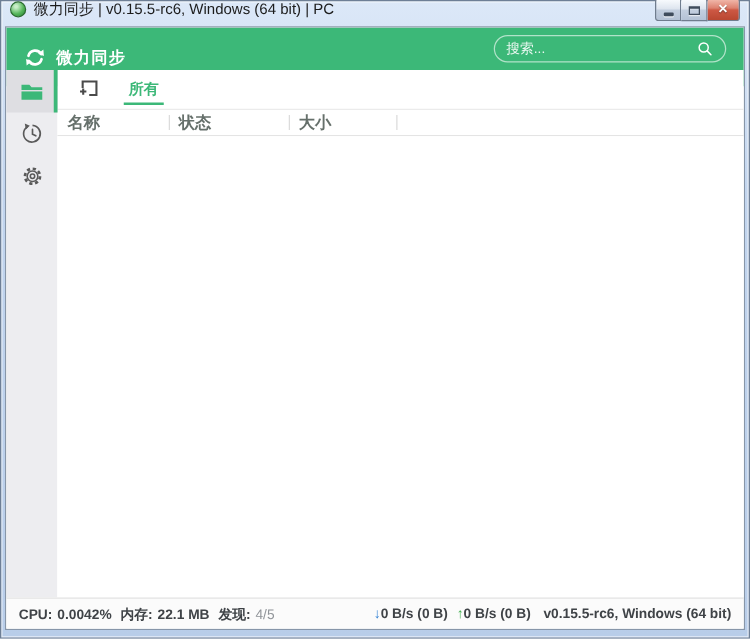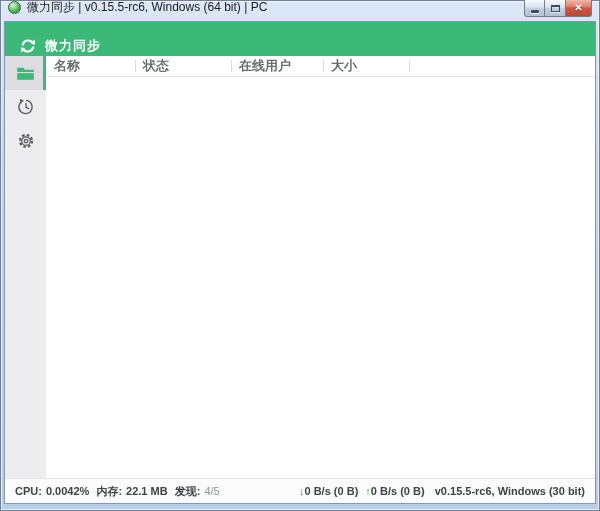--- a/index.html
+++ b/index.html
@@ -124,20 +124,27 @@
     <div class="header">
       <div class="logo">
         <svg width="18" height="18" viewBox="0 0 24 24">
           <path d="M5 10.2 A7.4 7.4 0 0 1 18.6 8.4" stroke="#fff" stroke-width="2.8" fill="none" stroke-linecap="round"></path>
           <polygon points="20.9,3.4 21.5,10.3 15.3,8.1" fill="#fff"></polygon>
           <path d="M19 13.8 A7.4 7.4 0 0 1 5.4 15.6" stroke="#fff" stroke-width="2.8" fill="none" stroke-linecap="round"></path>
           <polygon points="3.1,20.6 2.5,13.7 8.7,15.9" fill="#fff"></polygon>
         </svg>
         <span class="app-name">微力同步</span>
       </div>
+      <div class="search">
+        <input type="text" placeholder="搜索..." style="">
+        <svg width="14" height="14" viewBox="0 0 20 20">
+          <circle cx="8.5" cy="8.5" r="5.2" stroke="#fff" stroke-width="1.7" fill="none"></circle>
+          <line x1="12.7" y1="12.7" x2="16.8" y2="16.8" stroke="#fff" stroke-width="1.7" stroke-linecap="round"></line>
+        </svg>
+      </div>
     </div>
 
     <div class="body">
       <div class="sidebar">
         <div class="side-item active">
           <svg class="icon-accent" width="21" height="21" viewBox="0 0 24 24" style="color:var(--accent-green,#3cb878)">
             <path d="M2.5 5.5 h7.2 l2 2.2 h9.8 v2.6 H2.5 z" fill="currentColor"></path>
             <rect x="2.5" y="11.6" width="19" height="7.6" fill="currentColor"></rect>
           </svg>
         </div>
@@ -151,40 +158,50 @@
         <div class="side-item">
           <svg class="icon-stroke" width="20" height="20" viewBox="0 0 24 24">
             <circle cx="12" cy="12" r="7.2" fill="none" stroke="currentColor" stroke-width="2.6" stroke-dasharray="3.1 2.55"></circle>
             <circle cx="12" cy="12" r="5.1" fill="none" stroke="currentColor" stroke-width="1.5"></circle>
             <circle cx="12" cy="12" r="2.1" fill="none" stroke="currentColor" stroke-width="1.5"></circle>
           </svg>
         </div>
       </div>
 
       <div class="content">
+        <div class="toolbar">
+          <div class="add-btn">
+            <svg width="21" height="21" viewBox="0 0 24 24" fill="none" stroke="currentColor" stroke-width="1.9">
+              <path d="M7 10.8 V4.8 H19.6 V17.2 H13"></path>
+              <path d="M4.6 14 H10.4 M7.5 11.1 V16.9"></path>
+            </svg>
+          </div>
+          <div class="tab active">
+            <span>所有</span>
+          </div>
+        </div>
 
         <div class="table-header">
           <div class="th th-1">名称</div>
           <div class="th th-2">状态</div>
-          <div class="th th-3">在线用户</div>
           <div class="th th-4">大小</div>
           <div class="th-end"></div>
         </div>
 
         <div class="list-area"></div>
       </div>
     </div>
 
     <div class="statusbar">
       <div class="sb-left">
         <span class="sb-seg">CPU:</span><span class="sb-seg">0.0042%</span>
         <span class="sb-seg">内存:</span><span class="sb-seg">22.1 MB</span>
         <span class="sb-seg">发现:</span><span class="val-muted">4/5</span>
       </div>
       <div class="sb-mid">
         <span class="arrow-down">↓</span><span>0 B/s (0 B)</span>
         <span class="arrow-up">↑</span><span>0 B/s (0 B)</span>
       </div>
-      <div class="sb-right">v0.15.5-rc6, Windows (30 bit)</div>
+      <div class="sb-right">v0.15.5-rc6, Windows (64 bit)</div>
     </div>
 
   </div>
 </div>
 
 </body></html>

